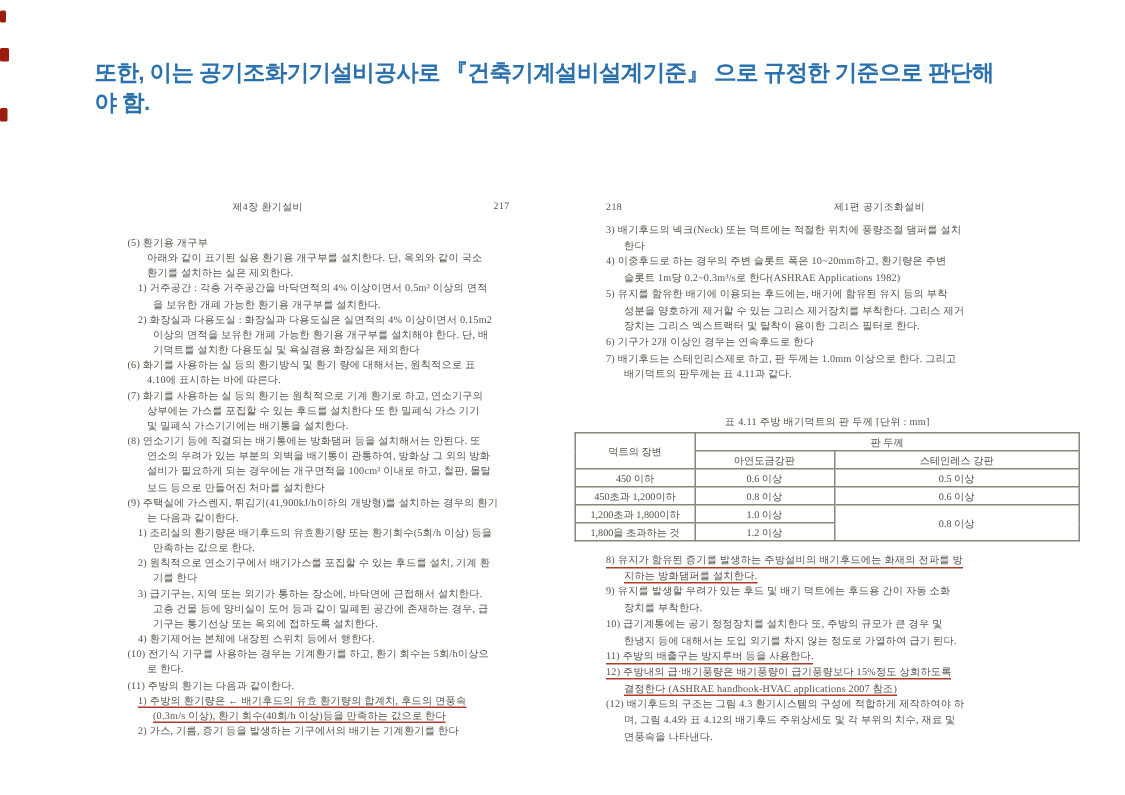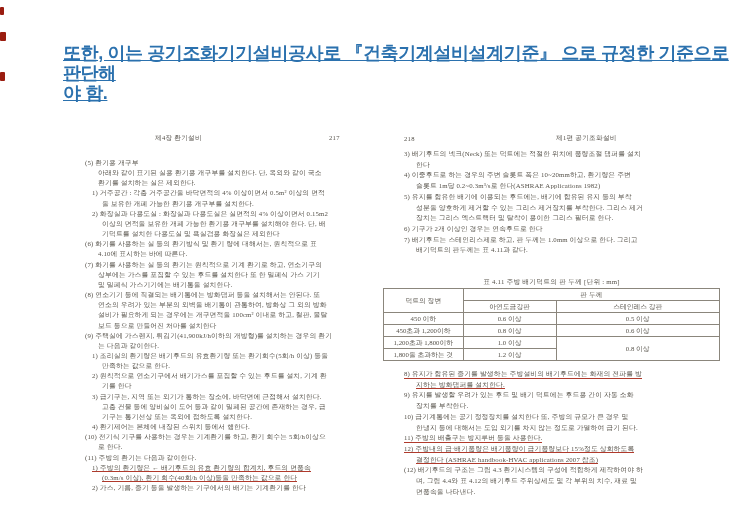--- a/index.html
+++ b/index.html
@@ -2,22 +2,22 @@
 <html><head>
 <meta charset="utf-8">
 <style>
   html,body{margin:0;padding:0;background:#fff;}
   .stage{position:relative;width:750px;height:530px;background:#ffffff;overflow:hidden;
          font-family:"Liberation Sans",sans-serif;}
   
   .artifact{position:absolute;left:0;background:#9a1d10;border-radius:1px;}
   
   .top-text{position:absolute;left:63px;top:22px;width:678px;color:#2b71ae;
-            font-weight:700;font-size:18px;letter-spacing:-0.4px;
-            white-space:pre-line;word-break:break-all;text-decoration:underline;}
+            font-weight:700;font-size:15px;letter-spacing:-0.4px;
+            white-space:pre-line;word-break:break-all;}
   .para1{line-height:20px;}
   .quote{margin-top:10px;line-height:19.5px;}
   .quote .u{border-bottom:1.7px solid #2b71ae;}
   .quote .b{font-weight:800;color:#1e6aae;}
   
   .scan{position:absolute;color:#57534b;font-family:"Liberation Serif",serif;
         font-size:6.8px;letter-spacing:0.15px;}
   .scan-header{position:absolute;color:#55514a;font-family:"Liberation Serif",serif;
         font-size:6.6px;letter-spacing:0.3px;}
   .scanline{line-height:10.15px;white-space:nowrap;}

